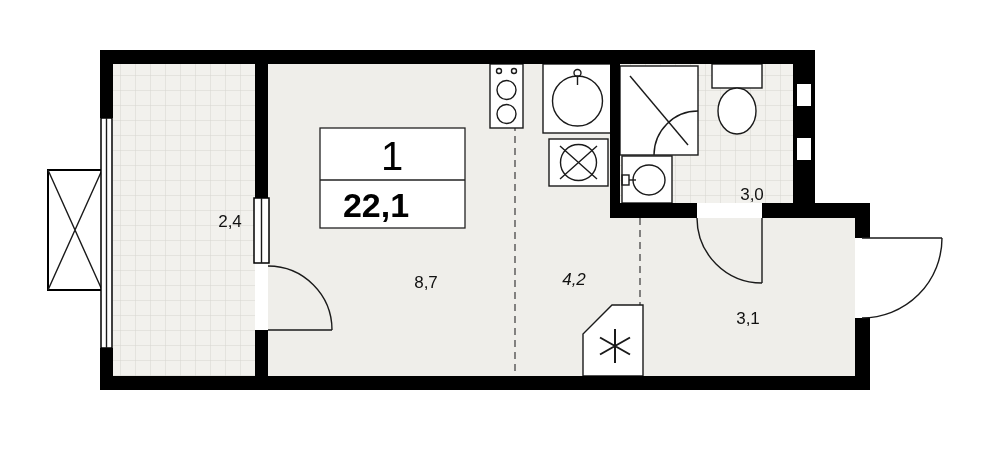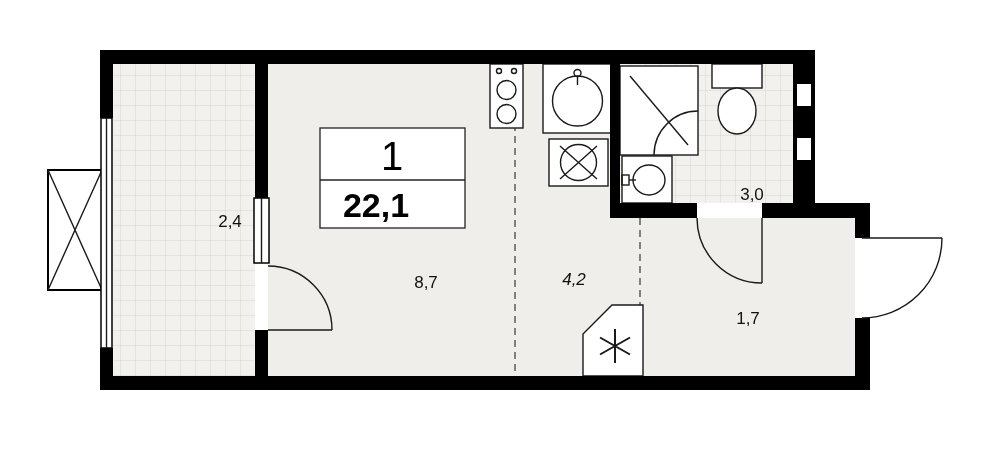--- a/index.html
+++ b/index.html
@@ -154,14 +154,14 @@
     </g>
   </svg>
 
   <div class="plan-label unit-number" style="left:392px; top:156px;">1</div>
   <div class="plan-label unit-area" style="left:376px; top:205px;font-weight:bold;">22,1</div>
 
   <div class="plan-label" style="left:183px; top:222px;margin-left:47px;">2,4</div>
   <div class="plan-label" style="left:394px; top:283px;margin-left:32px;">8,7</div>
   <div class="plan-label" style="left:574px; top:280px;font-style:italic;">4,2</div>
   <div class="plan-label" style="left:741px; top:195px;margin-left:11px;">3,0</div>
-  <div class="plan-label" style="left:748px; top:319px;">1,7</div>
+  <div class="plan-label" style="left:748px; top:319px;">3,1</div>
 </div>
 
 </body></html>

